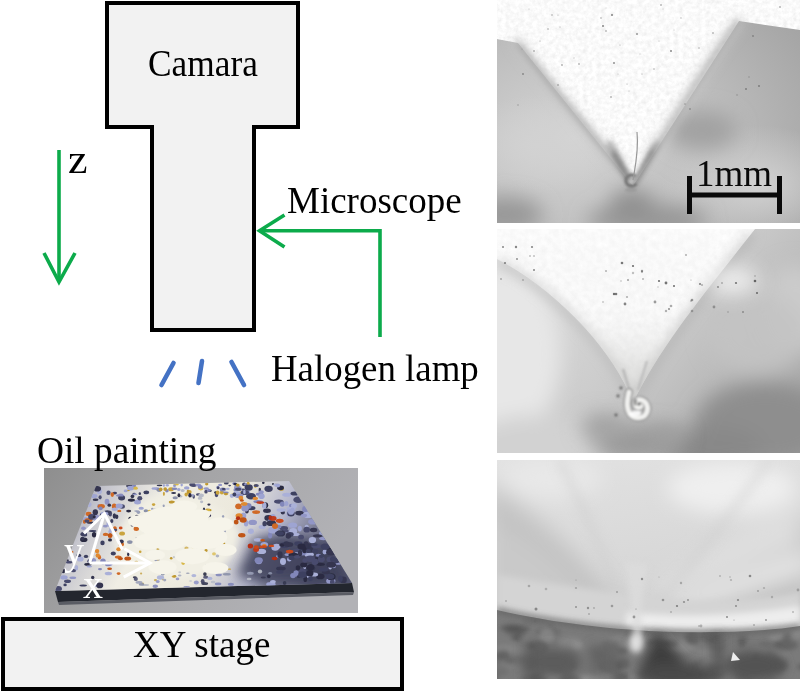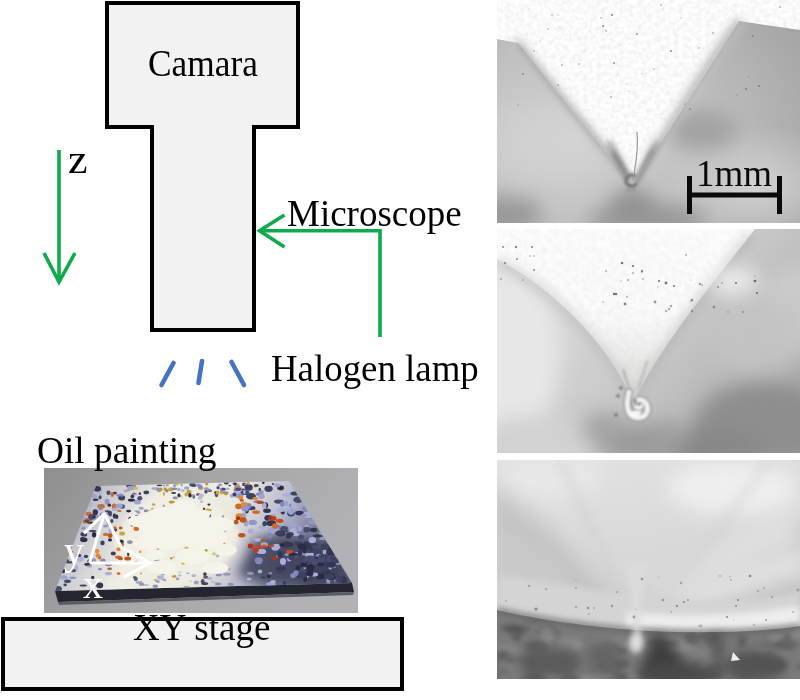--- a/index.html
+++ b/index.html
@@ -8,21 +8,21 @@
   .lbl{color:#000;white-space:nowrap;transform-origin:0 0;line-height:1.15;z-index:5;}
 </style>
 </head>
 <body>
 
 <div class="abs" style="left:105px;top:1px;width:187px;height:120px;border:4px solid #000;background:#f2f2f2;"></div>
 <div class="abs" style="left:150px;top:125px;width:98px;height:203px;border:4px solid #000;background:#f2f2f2;border-top:none;"></div>
 
 <div class="abs lbl" style="left:148px;top:42px;font-size:38px;transform:scaleX(0.93);">Camara</div>
 <div class="abs lbl" style="left:68px;top:137px;font-size:40px;transform:scaleX(1.1);">z</div>
-<div class="abs lbl" style="left:287px;top:193px;font-size:37px;">Microscope</div>
+<div class="abs lbl" style="left:287px;top:180px;font-size:37px;">Microscope</div>
 <div class="abs lbl" style="left:271px;top:347px;font-size:38px;transform:scaleX(0.97);">Halogen lamp</div>
 <div class="abs lbl" style="left:37px;top:429px;font-size:38px;transform:scaleX(0.983);">Oil painting</div>
 
 <svg class="abs" style="left:0;top:0;" width="800" height="700" viewBox="0 0 800 700">
   <g stroke="#0cab4b" stroke-width="3.6" fill="none">
     <path d="M59 150 L59 281"></path>
     <path d="M44 253 L59 282 L75 253"></path>
     <path d="M380 337 L380 230.8 L261 230.8"></path>
     <path d="M284.5 215 L259.5 230.8 L284.5 247"></path>
   </g>
@@ -595,21 +595,21 @@
     <path d="M45.6 95 L60.4 45.5"></path>
     <path d="M39.9 65.4 L60.4 45.5 L78.4 81.5"></path>
     <path d="M45.6 95 L106.1 95"></path>
     <path d="M80.3 80.8 L106.1 95 L79.7 109.1"></path>
   </g>
   <text x="20" y="96" font-size="40" fill="#fff">y</text>
   <text x="39" y="130" font-size="40" fill="#fff">x</text>
 </svg>
 
 <div class="abs" style="left:1px;top:617px;width:395px;height:66px;border:4px solid #000;background:#f2f2f2;"></div>
-<div class="abs lbl" style="left:133px;top:607px;font-size:37px;">XY stage</div>
+<div class="abs lbl" style="left:133px;top:624px;font-size:37px;">XY stage</div>
 
 <svg class="abs" style="left:497px;top:0;" width="303" height="223" viewBox="0 0 303 223">
   <defs>
     <filter id="paper1" x="-5%" y="-5%" width="110%" height="110%">
       <feTurbulence type="fractalNoise" baseFrequency="0.22" numOctaves="4" seed="11" result="n"></feTurbulence>
       <feColorMatrix in="n" type="saturate" values="0"></feColorMatrix>
       <feComponentTransfer result="tex">
         <feFuncR type="linear" slope="0.42" intercept="0.74"></feFuncR>
         <feFuncG type="linear" slope="0.42" intercept="0.74"></feFuncG>
         <feFuncB type="linear" slope="0.42" intercept="0.74"></feFuncB>

